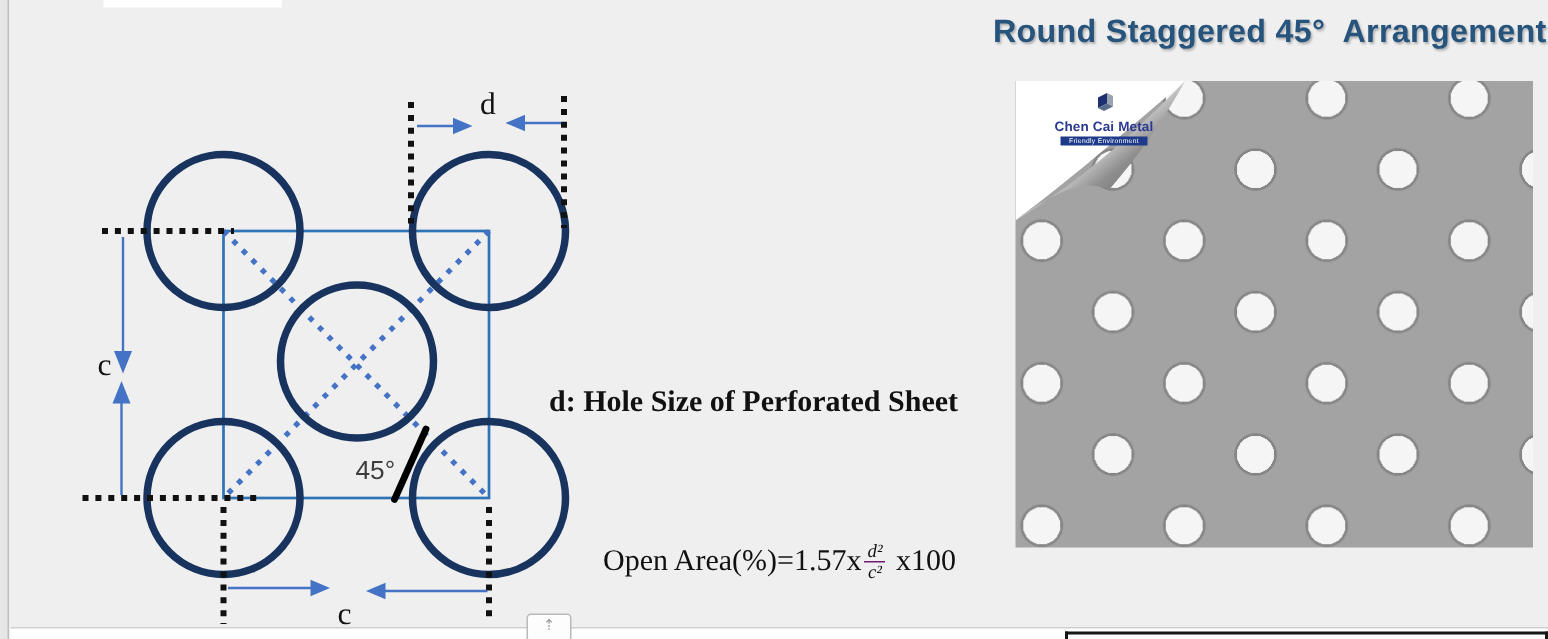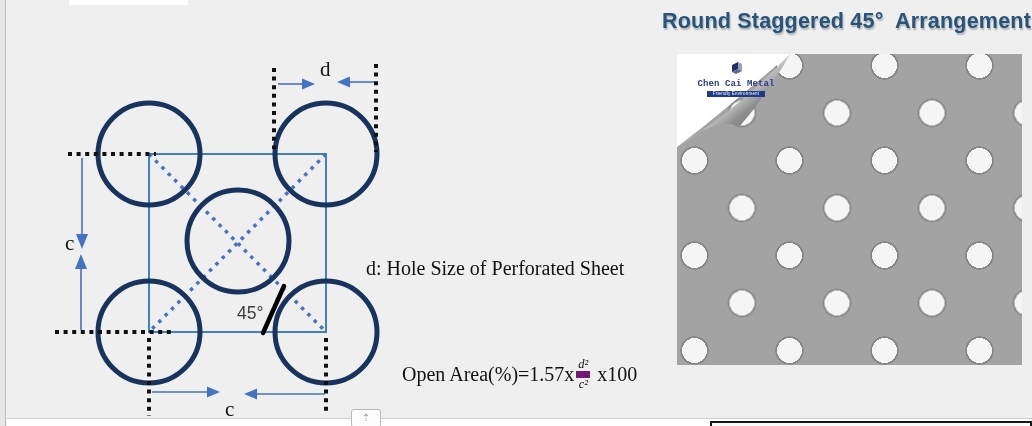--- a/index.html
+++ b/index.html
@@ -17,52 +17,52 @@
     position:absolute;left:351px;top:409px;width:28px;height:17px;background:#fdfdfd;
     border:1px solid #b9b9b9;border-radius:3px;color:#9a9a9a;font-size:10px;line-height:15px;
     text-align:center;cursor:pointer;
   }
   
   .diagram-svg{position:absolute;left:0;top:0;}
   .serif-label{font-family:"Liberation Serif",serif;}
   
   .legend{
     position:absolute;left:366px;top:201px;
-    font-family:"Liberation Serif",serif;font-size:20px;color:#111;line-height:27px;white-space:pre;
+    font-family:"Liberation Serif",serif;font-size:20px;color:#111;line-height:27px;white-space:pre;font-weight:bold;
   }
   .formula{
     position:absolute;left:402px;top:311px;height:36px;
     font-family:"Liberation Serif",serif;font-size:20px;color:#111;
     display:flex;align-items:center;white-space:pre;margin-top:45px;
   }
   .frac{display:inline-flex;flex-direction:column;align-items:center;vertical-align:middle;margin:0 2px;}
   .frac .num,.frac .den{
     font-size:12.5px;line-height:13px;font-style:italic;
     font-family:"Liberation Serif",serif;padding:0 2px;
   }
-  .frac .num{border-bottom:7px solid #701a75;}
+  .frac .num{border-bottom:1px solid #701a75;}
   
   .panel-title{
     position:absolute;left:662px;top:9px;width:360px;
     font-size:21.5px;font-weight:bold;color:#26547c;letter-spacing:.2px;white-space:pre;
     text-shadow:1px 1.5px 1.5px rgba(100,100,100,.45);
   }
   .perf-panel{
     position:absolute;left:677px;top:54px;width:345px;height:311px;
     background-color:#a3a3a3;
     background-image:
       radial-gradient(circle 14.5px at 47.5px 47.5px,#f5f5f5 0 12.4px,#868686 12.5px 13.9px,rgba(0,0,0,0) 14.5px),
       radial-gradient(circle 14.5px at 47.5px 47.5px,#f5f5f5 0 12.4px,#868686 12.5px 13.9px,rgba(0,0,0,0) 14.5px);
     background-size:95px 95px,95px 95px;
     background-position:-30px -36px,17.5px 11.5px;
   }
   .curl-svg{position:absolute;left:0;top:0;}
   .logo-block{position:absolute;left:14px;top:7px;width:90px;text-align:center;}
   .logo-glyph{display:block;margin:0 auto 1px auto;}
-  .logo-name{font-size:9px;font-weight:bold;color:#2b3990;letter-spacing:.1px;line-height:10px;font-family:Liberation Mono, monospace;}
+  .logo-name{font-size:9px;font-weight:bold;color:#2b3990;letter-spacing:.1px;line-height:10px;}
   .logo-tagline{
     margin:2px auto 0 auto;width:58px;height:6px;background:#1e3a8a;color:#ffffff;
     font-size:4.5px;line-height:6px;letter-spacing:.2px;overflow:hidden;
   }
 </style>
 </head>
 <body>
 
 <div class="left-edge"></div>
 <div class="top-white-bar"></div>

